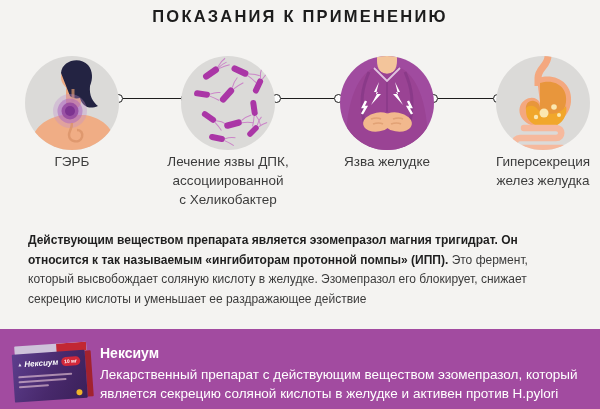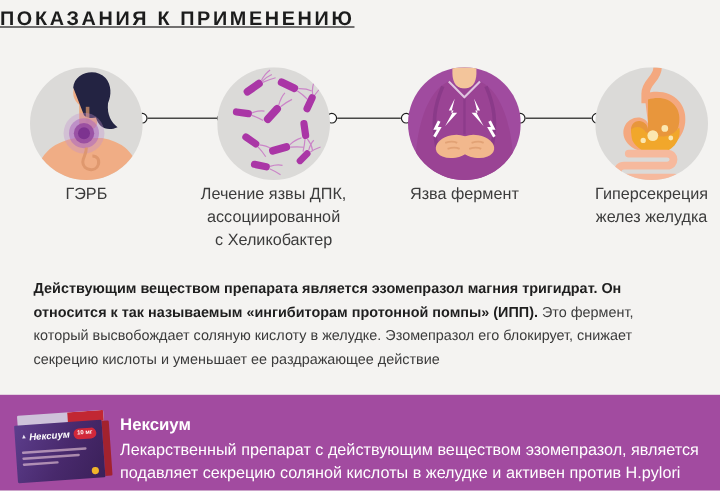--- a/index.html
+++ b/index.html
@@ -5,22 +5,22 @@
   * { margin:0; padding:0; box-sizing:border-box; }
   html,body { background:#e8e8e8; }
   body { font-family:"Liberation Sans", sans-serif; }
   .page {
     position:relative; width:600px; height:409px; margin:0 auto;
     background:#f4f3f1; overflow:hidden;
   }
   
   .title {
     position:absolute; top:7px; left:0; width:100%;
-    text-align:left; font-size:16.5px; font-weight:800;
-    letter-spacing:2.2px; color:#1c1c1c;text-decoration:underline;
+    text-align:center; font-size:16.5px; font-weight:800;
+    letter-spacing:2.2px; color:#1c1c1c;
   }
   
   .connector { position:absolute; top:93px; display:flex; align-items:center; height:10px; }
   .connector .dot {
     width:9px; height:9px; border:1.6px solid #1d1d1d; border-radius:50%;
     background:#fdfdfd; flex:0 0 auto;
   }
   .connector .line { flex:1; height:0; border-top:1.6px solid #1d1d1d; }
   .connector1 { left:114px; width:76px; }
   .connector2 { left:272px; width:71px; }
@@ -208,21 +208,21 @@
         <ellipse cx="38" cy="66" rx="15" ry="9.5" fill="#f2b88d" transform="rotate(-10 38 66)"></ellipse>
         <ellipse cx="57" cy="66" rx="15" ry="9.5" fill="#f2b88d" transform="rotate(10 57 66)"></ellipse>
         <path d="M31 63 q6 -2 10 0 M33 68 q6 -2 10 0" stroke="#dd9c6f" stroke-width="1.6" fill="none" opacity="0.8"></path>
         <path d="M53 63 q6 -2 10 0 M51 68 q6 -2 10 0" stroke="#dd9c6f" stroke-width="1.6" fill="none" opacity="0.8"></path>
         <polygon points="39,26 34,36 38,36 31,49 41,38 36,38" fill="#ffffff"></polygon>
         <polygon points="55,26 60,36 56,36 63,49 53,38 58,38" fill="#ffffff"></polygon>
         <path d="M26 45 l-3 6 h3 l-4 7" stroke="#ffffff" stroke-width="2.4" fill="none"></path>
         <path d="M68 45 l3 6 h-3 l4 7" stroke="#ffffff" stroke-width="2.4" fill="none"></path>
       </g>
     </svg>
-    <div class="item-label">Язва фермент</div>
+    <div class="item-label">Язва желудке</div>
   </div>
 
   <div class="item item4">
     <svg class="circle-icon" viewBox="0 0 94 94">
       <defs>
           <clipPath id="clip4">
             <circle cx="47" cy="47" r="47"></circle>
           </clipPath>
         </defs>
       <circle cx="47" cy="47" r="47" fill="#dbdad8"></circle>
@@ -256,16 +256,16 @@
           <span class="box-brand">Нексиум</span>
           <span class="box-dose">10 мг</span>
         </div>
         <div class="box-bar bar1"></div>
         <div class="box-bar bar2"></div>
         <div class="box-bar bar3"></div>
         <div class="box-logo"></div>
       </div>
     </div>
     <div class="product-name">Нексиум</div>
-    <p class="product-desc">Лекарственный препарат с действующим веществом эзомепразол, является подавляет секрецию соляной кислоты в желудке и активен против H.pylori</p>
+    <p class="product-desc">Лекарственный препарат с действующим веществом эзомепразол, который является секрецию соляной кислоты в желудке и активен против H.pylori</p>
   </div>
 
 </div>
 
 </body></html>

